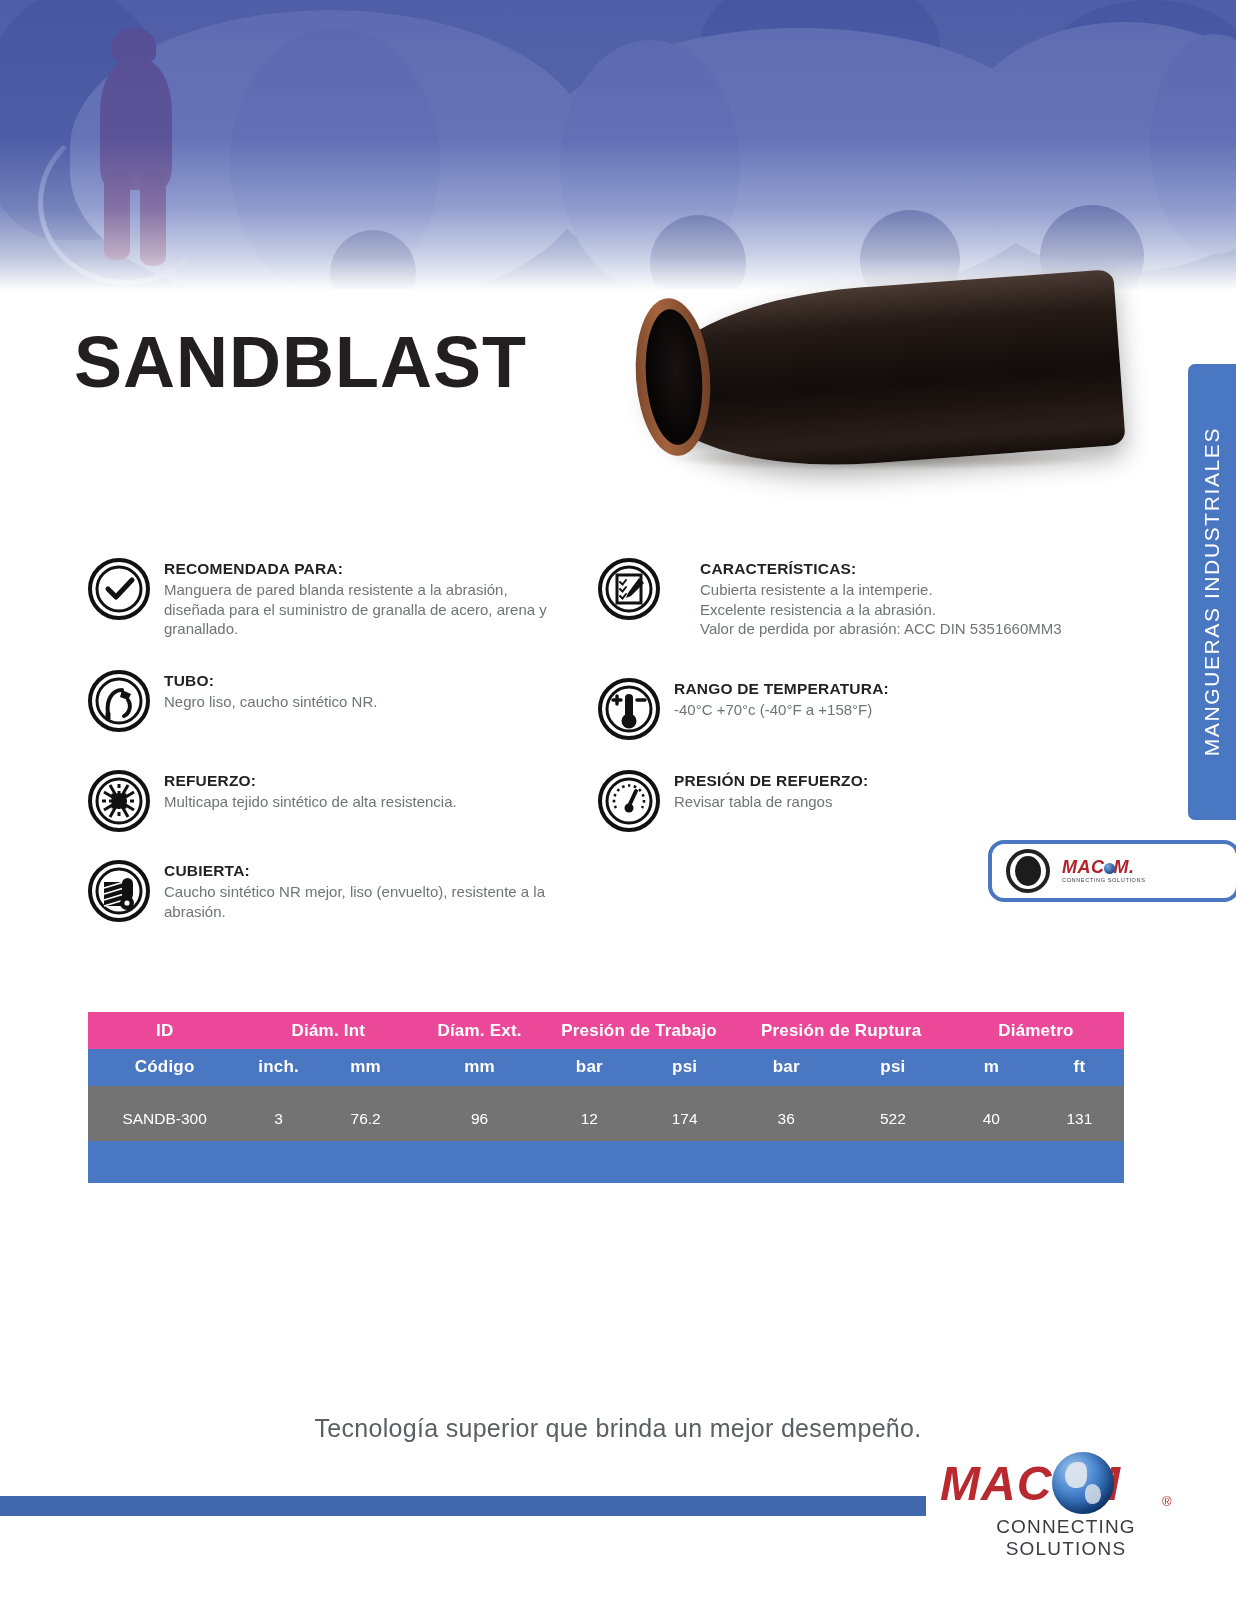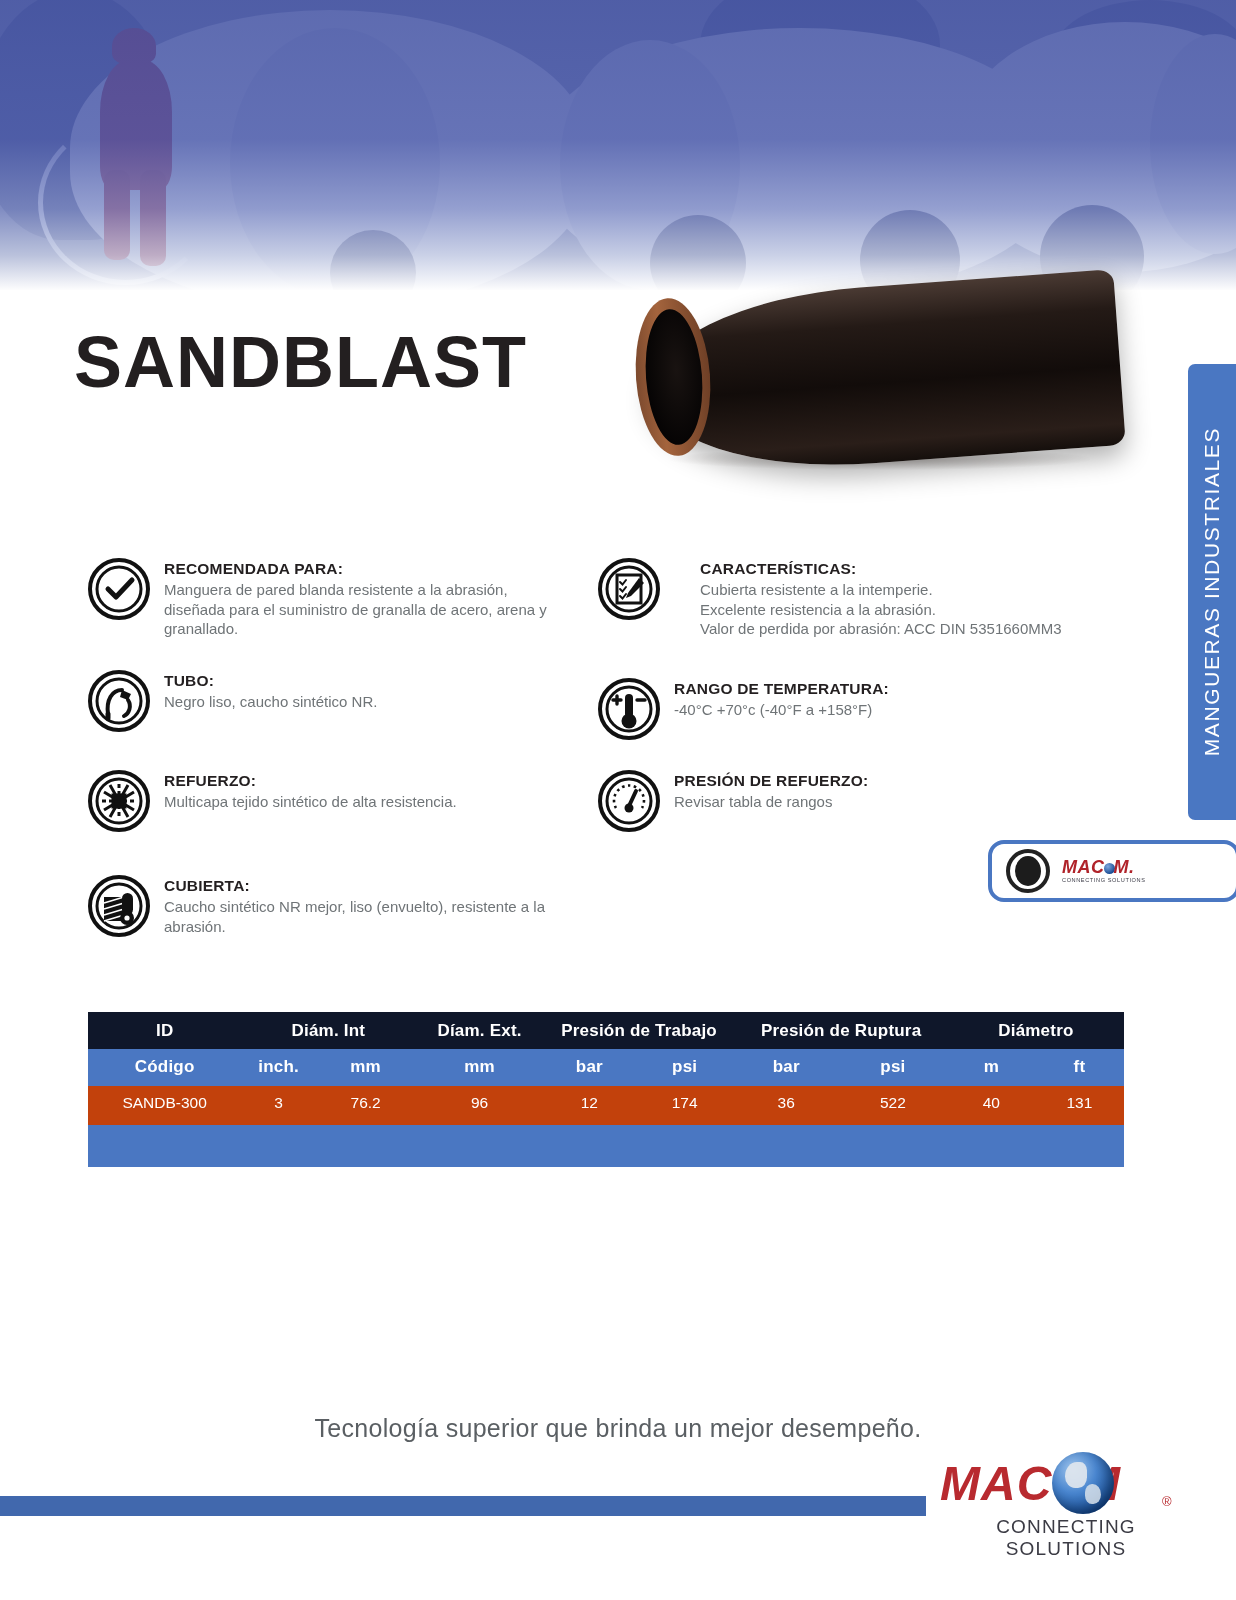--- a/index.html
+++ b/index.html
@@ -109,30 +109,30 @@
     display:inline-block; width:11px; height:11px; border-radius:50%;
     background:radial-gradient(circle at 35% 32%,#7fa8dd,#1c4f96 70%);
     vertical-align:-1px; margin:0 -1px;
   }
   .badge-logo .bl-sub { font-size:5.6px; color:#3a3a46; letter-spacing:0.6px; margin-top:2px; }
 
   
   .spec { position:absolute; left:88px; top:1012px; width:1036px; }
   .spec table { width:100%; border-collapse:collapse; table-layout:fixed; }
   .spec .r-top th {
-    background:#0f172a; color:#ffffff; font-size:17px; font-weight:bold;
+    background:#ec4899; color:#ffffff; font-size:17px; font-weight:bold;
     padding:9px 0 8px; text-align:center; letter-spacing:0.2px;
   }
   .spec .r-sub th {
     background:#4a77c2; color:#ffffff; font-size:17px; font-weight:bold;
     padding:8px 0 9px; text-align:center; letter-spacing:0.2px;
   }
   .spec .r-data td {
-    background:#c2410c; color:#ffffff; font-size:15.5px;
-    padding:8px 0 13px; text-align:center;
+    background:#737373; color:#ffffff; font-size:15.5px;
+    padding:24px 0 13px; text-align:center;
   }
   .spec .r-foot td { background:#4a77c2; height:42px; }
 
   
   .tagline {
     position:absolute; left:0; top:1414px; width:1236px; text-align:center;
     font-size:25px; color:#5a5f63; letter-spacing:0.3px; font-weight:400;
   }
   .footbar { position:absolute; left:0; top:1496px; width:926px; height:20px; background:#4168ad; }
   .footlogo { position:absolute; left:930px; top:1452px; width:260px; height:110px; }
@@ -245,21 +245,21 @@
           <path d="M31 14 L31 48" stroke-dasharray="4 3"></path>
         </g>
       </svg>
     </span>
     <span class="txt">
       <h3>REFUERZO:</h3>
       <p>Multicapa tejido sintético de alta resistencia.</p>
     </span>
   </div>
 
-  <div class="feat" style="left:88px;top:327px;width:470px;justify-content:space-between;">
+  <div class="feat" style="left:88px;top:312px;width:470px;justify-content:space-between;">
     <span class="ico">
       <svg viewBox="0 0 62 62" width="62" height="62">
         <circle cx="31" cy="31" r="29" fill="none" stroke="#111" stroke-width="4"></circle>
         <circle cx="31" cy="31" r="22" fill="none" stroke="#111" stroke-width="3"></circle>
         <rect x="16" y="22" width="20" height="24" fill="#111"></rect>
         <g stroke="#fff" stroke-width="1.6">
           <path d="M16 28 L36 22 M16 34 L36 28 M16 40 L36 34 M16 46 L36 40"></path>
         </g>
         <rect x="34" y="18" width="11" height="22" rx="5.5" fill="#111"></rect>
         <circle cx="39" cy="43" r="7" fill="#111"></circle>

